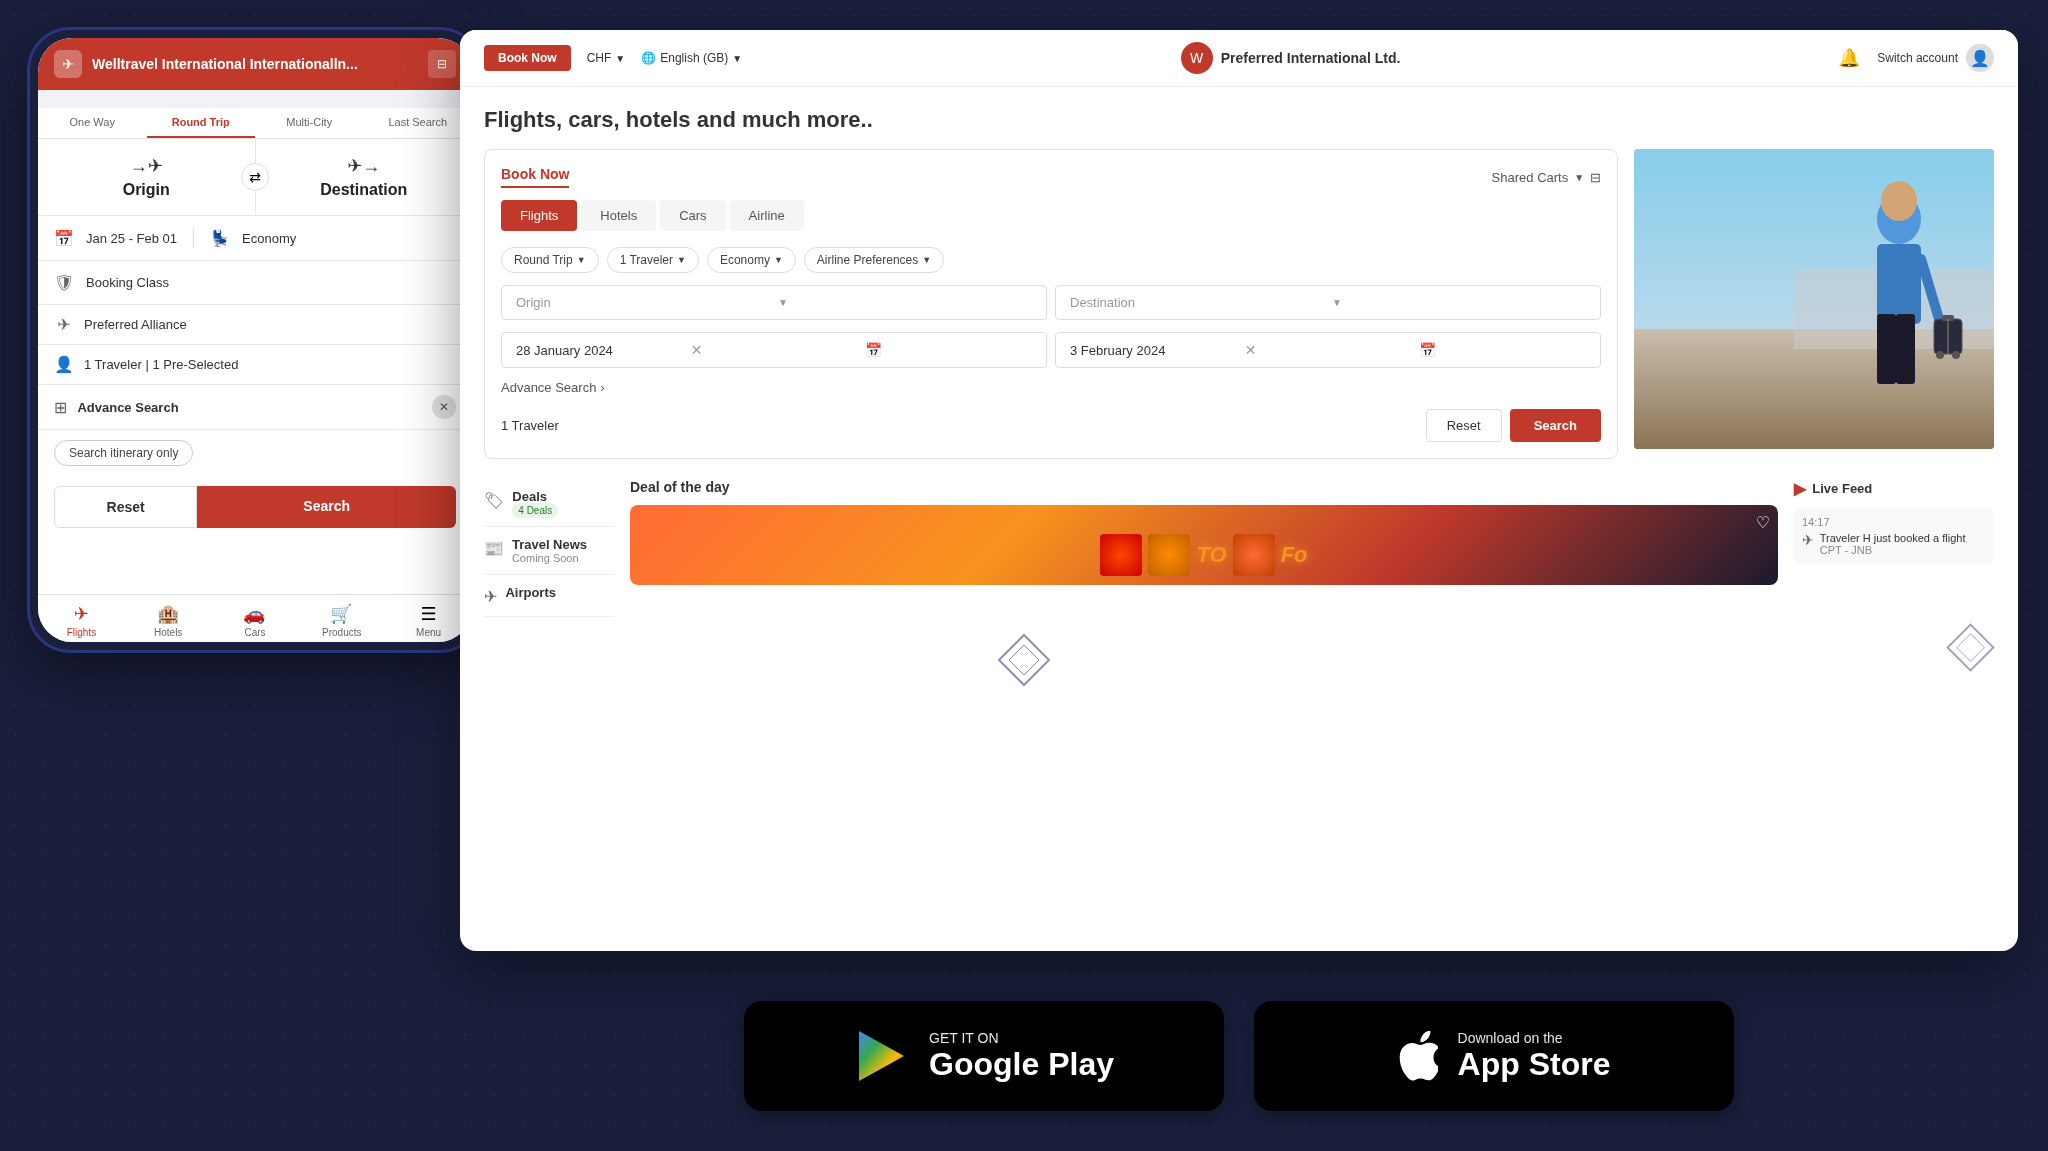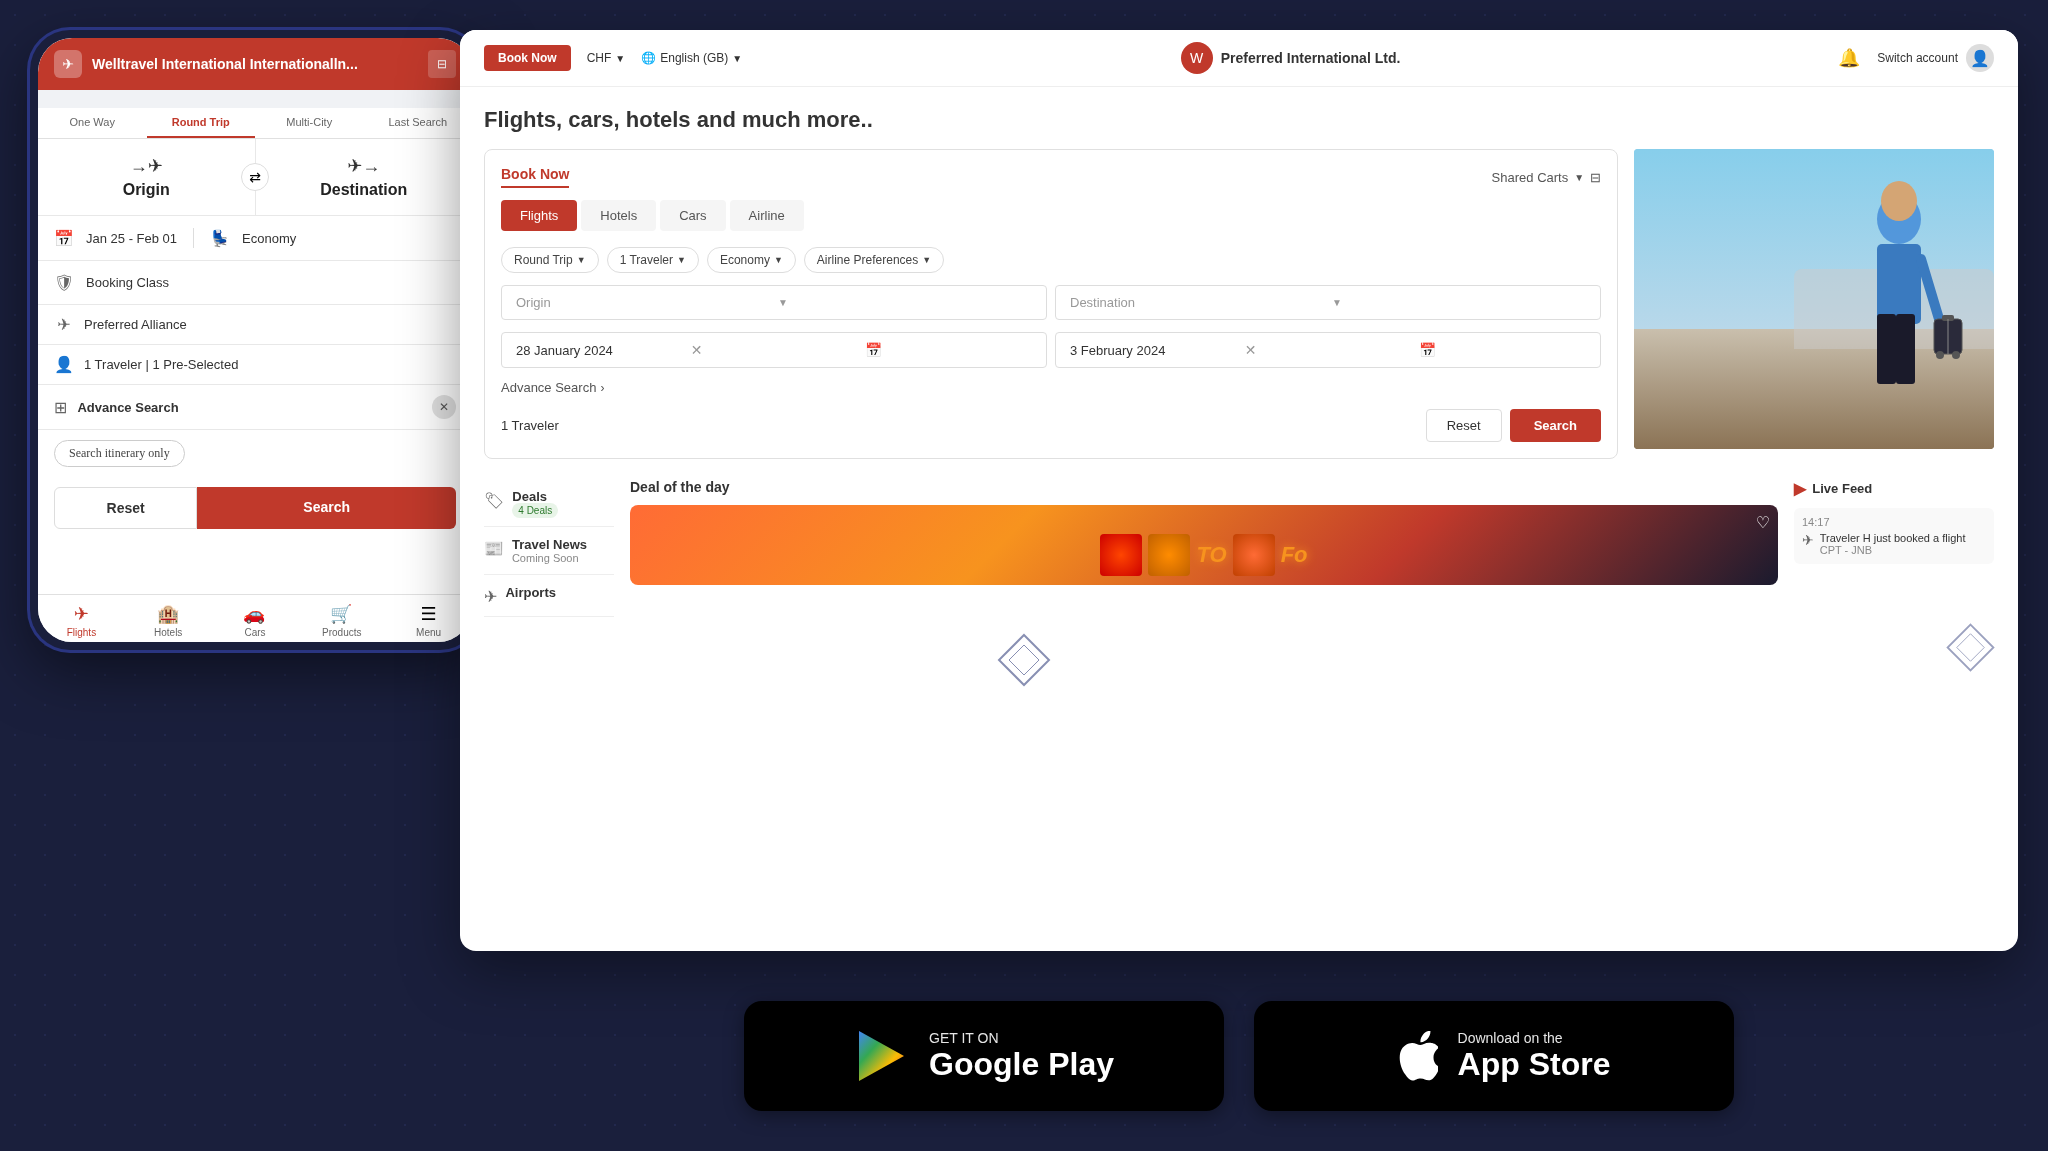--- a/index.html
+++ b/index.html
@@ -215,21 +215,20 @@
       display: flex;
       align-items: center;
       justify-content: center;
       font-size: 12px;
       color: #555;
       cursor: pointer;
     }
 
     .search-itinerary-row {
       padding: 10px 16px;
-      font-family: Liberation Serif, serif;
     }
 
     .search-itinerary-btn {
       border: 1px solid #ccc;
       border-radius: 20px;
       padding: 5px 14px;
       font-size: 12px;
       color: #444;
       background: white;
       cursor: pointer;

